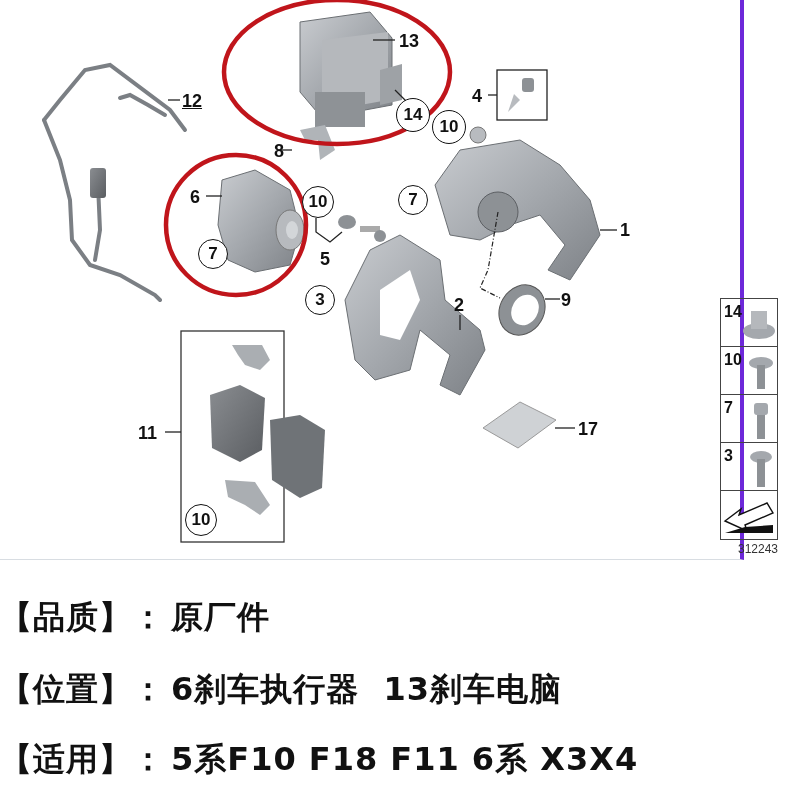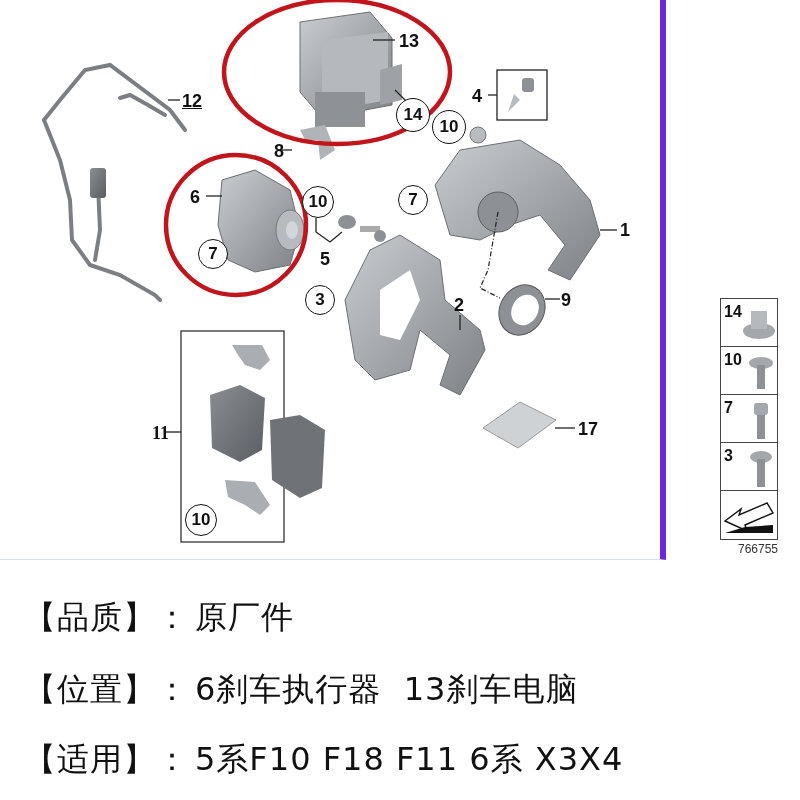--- a/index.html
+++ b/index.html
@@ -1,26 +1,26 @@
 <!DOCTYPE html>
 <html><head>
   <meta charset="utf-8">
   <style>
     html, body { margin: 0; padding: 0; background: #ffffff; }
     body { width: 800px; height: 800px; position: relative; overflow: hidden; font-family: "Liberation Sans", sans-serif; }
-    #diagram { position: absolute; left: 0; top: 0; width: 666px; height: 560px; border-right: 6px solid #6d28d9; border-bottom: 1px solid #d8dde2; box-sizing: border-box; background: #fff; }
+    #diagram { position: absolute; left: 0; top: 0; width: 744px; height: 560px; border-right: 4px solid #6d28d9; border-bottom: 1px solid #d8dde2; box-sizing: border-box; background: #fff; }
     svg { position: absolute; left: 0; top: 0; }
     .lbl { position: absolute; font-family: "Liberation Sans", sans-serif; font-weight: bold; font-size: 18px; color: #111; line-height: 1; }
     .circ { position: absolute; width: 30px; height: 30px; border: 1.6px solid #111; border-radius: 50%; background: #fff; display: flex; align-items: center; justify-content: center; font-weight: bold; font-size: 17px; color: #111; box-sizing: border-box; }
     .legend { position: absolute; left: 720px; top: 298px; width: 58px; height: 242px; border: 1px solid #444; box-sizing: border-box; }
     .legend .cell { position: relative; height: 48px; border-bottom: 1px solid #444; box-sizing: border-box; }
     .legend .cell:last-child { border-bottom: none; }
     .legend .num { position: absolute; left: 3px; top: 4px; font-weight: bold; font-size: 16px; color: #111; }
     .partno { position: absolute; left: 738px; top: 542px; font-size: 12px; color: #333; }
-    .caption { position: absolute; left: 24px; font-family: "DejaVu Sans", sans-serif; font-weight: normal; font-size: 32px; color: #111; letter-spacing: 1px; white-space: nowrap; }
+    .caption { position: absolute; left: 0; font-family: "DejaVu Sans", sans-serif; font-weight: bold; font-size: 32px; color: #111; letter-spacing: 1px; white-space: nowrap; }
     .caption .key { margin-right: 6px; }
   </style>
 </head>
 <body>
 
 <div id="diagram">
   <svg width="800" height="560" viewBox="0 0 800 560">
     <defs>
       <linearGradient id="metal" x1="0" y1="0" x2="1" y2="1">
         <stop offset="0" stop-color="#c9ccd0"></stop>
@@ -112,21 +112,21 @@
 
   <span class="lbl" style="left:399px;top:32px;">13</span>
   <span class="lbl" style="left:182px;top:92px;text-decoration:underline;">12</span>
   <span class="lbl" style="left:472px;top:87px;">4</span>
   <span class="lbl" style="left:274px;top:142px;">8</span>
   <span class="lbl" style="left:190px;top:188px;">6</span>
   <span class="lbl" style="left:620px;top:221px;">1</span>
   <span class="lbl" style="left:320px;top:250px;">5</span>
   <span class="lbl" style="left:454px;top:296px;">2</span>
   <span class="lbl" style="left:561px;top:291px;">9</span>
-  <span class="lbl" style="left:152px;top:424px;font-family:Liberation Serif, serif;">11</span>
+  <span class="lbl" style="left:138px;top:424px;">11</span>
   <span class="lbl" style="left:578px;top:420px;">17</span>
 
   <span class="circ" style="left:396px;top:98px;width:34px;height:34px;">14</span>
   <span class="circ" style="left:432px;top:110px;width:34px;height:34px;">10</span>
   <span class="circ" style="left:398px;top:185px;">7</span>
   <span class="circ" style="left:302px;top:186px;width:32px;height:32px;">10</span>
   <span class="circ" style="left:198px;top:239px;">7</span>
   <span class="circ" style="left:305px;top:285px;">3</span>
   <span class="circ" style="left:185px;top:504px;width:32px;height:32px;">10</span>
 
@@ -159,21 +159,21 @@
           <rect x="36" y="16" width="8" height="28" fill="#8d9195"></rect>
         </svg>
     </div>
     <div class="cell">
       <svg width="56" height="46">
           <polygon points="4,30 20,18 18,24 46,12 52,22 24,34 26,40" fill="#fff" stroke="#111" stroke-width="1.4"></polygon>
           <polygon points="4,42 52,42 52,34 24,36" fill="#111"></polygon>
         </svg>
     </div>
   </div>
-  <span class="partno">766755</span>
+  <span class="partno">312243</span>
 </div>
 
 <div class="caption" style="top:596px;">
   <span class="key">【品质】：</span><span>原厂件</span>
 </div>
 <div class="caption" style="top:668px;">
   <span class="key">【位置】：</span><span style="white-space:pre;">6刹车执行器  13刹车电脑</span>
 </div>
 <div class="caption" style="top:738px;">
   <span class="key">【适用】：</span><span>5系F10 F18 F11 6系 X3X4</span>

